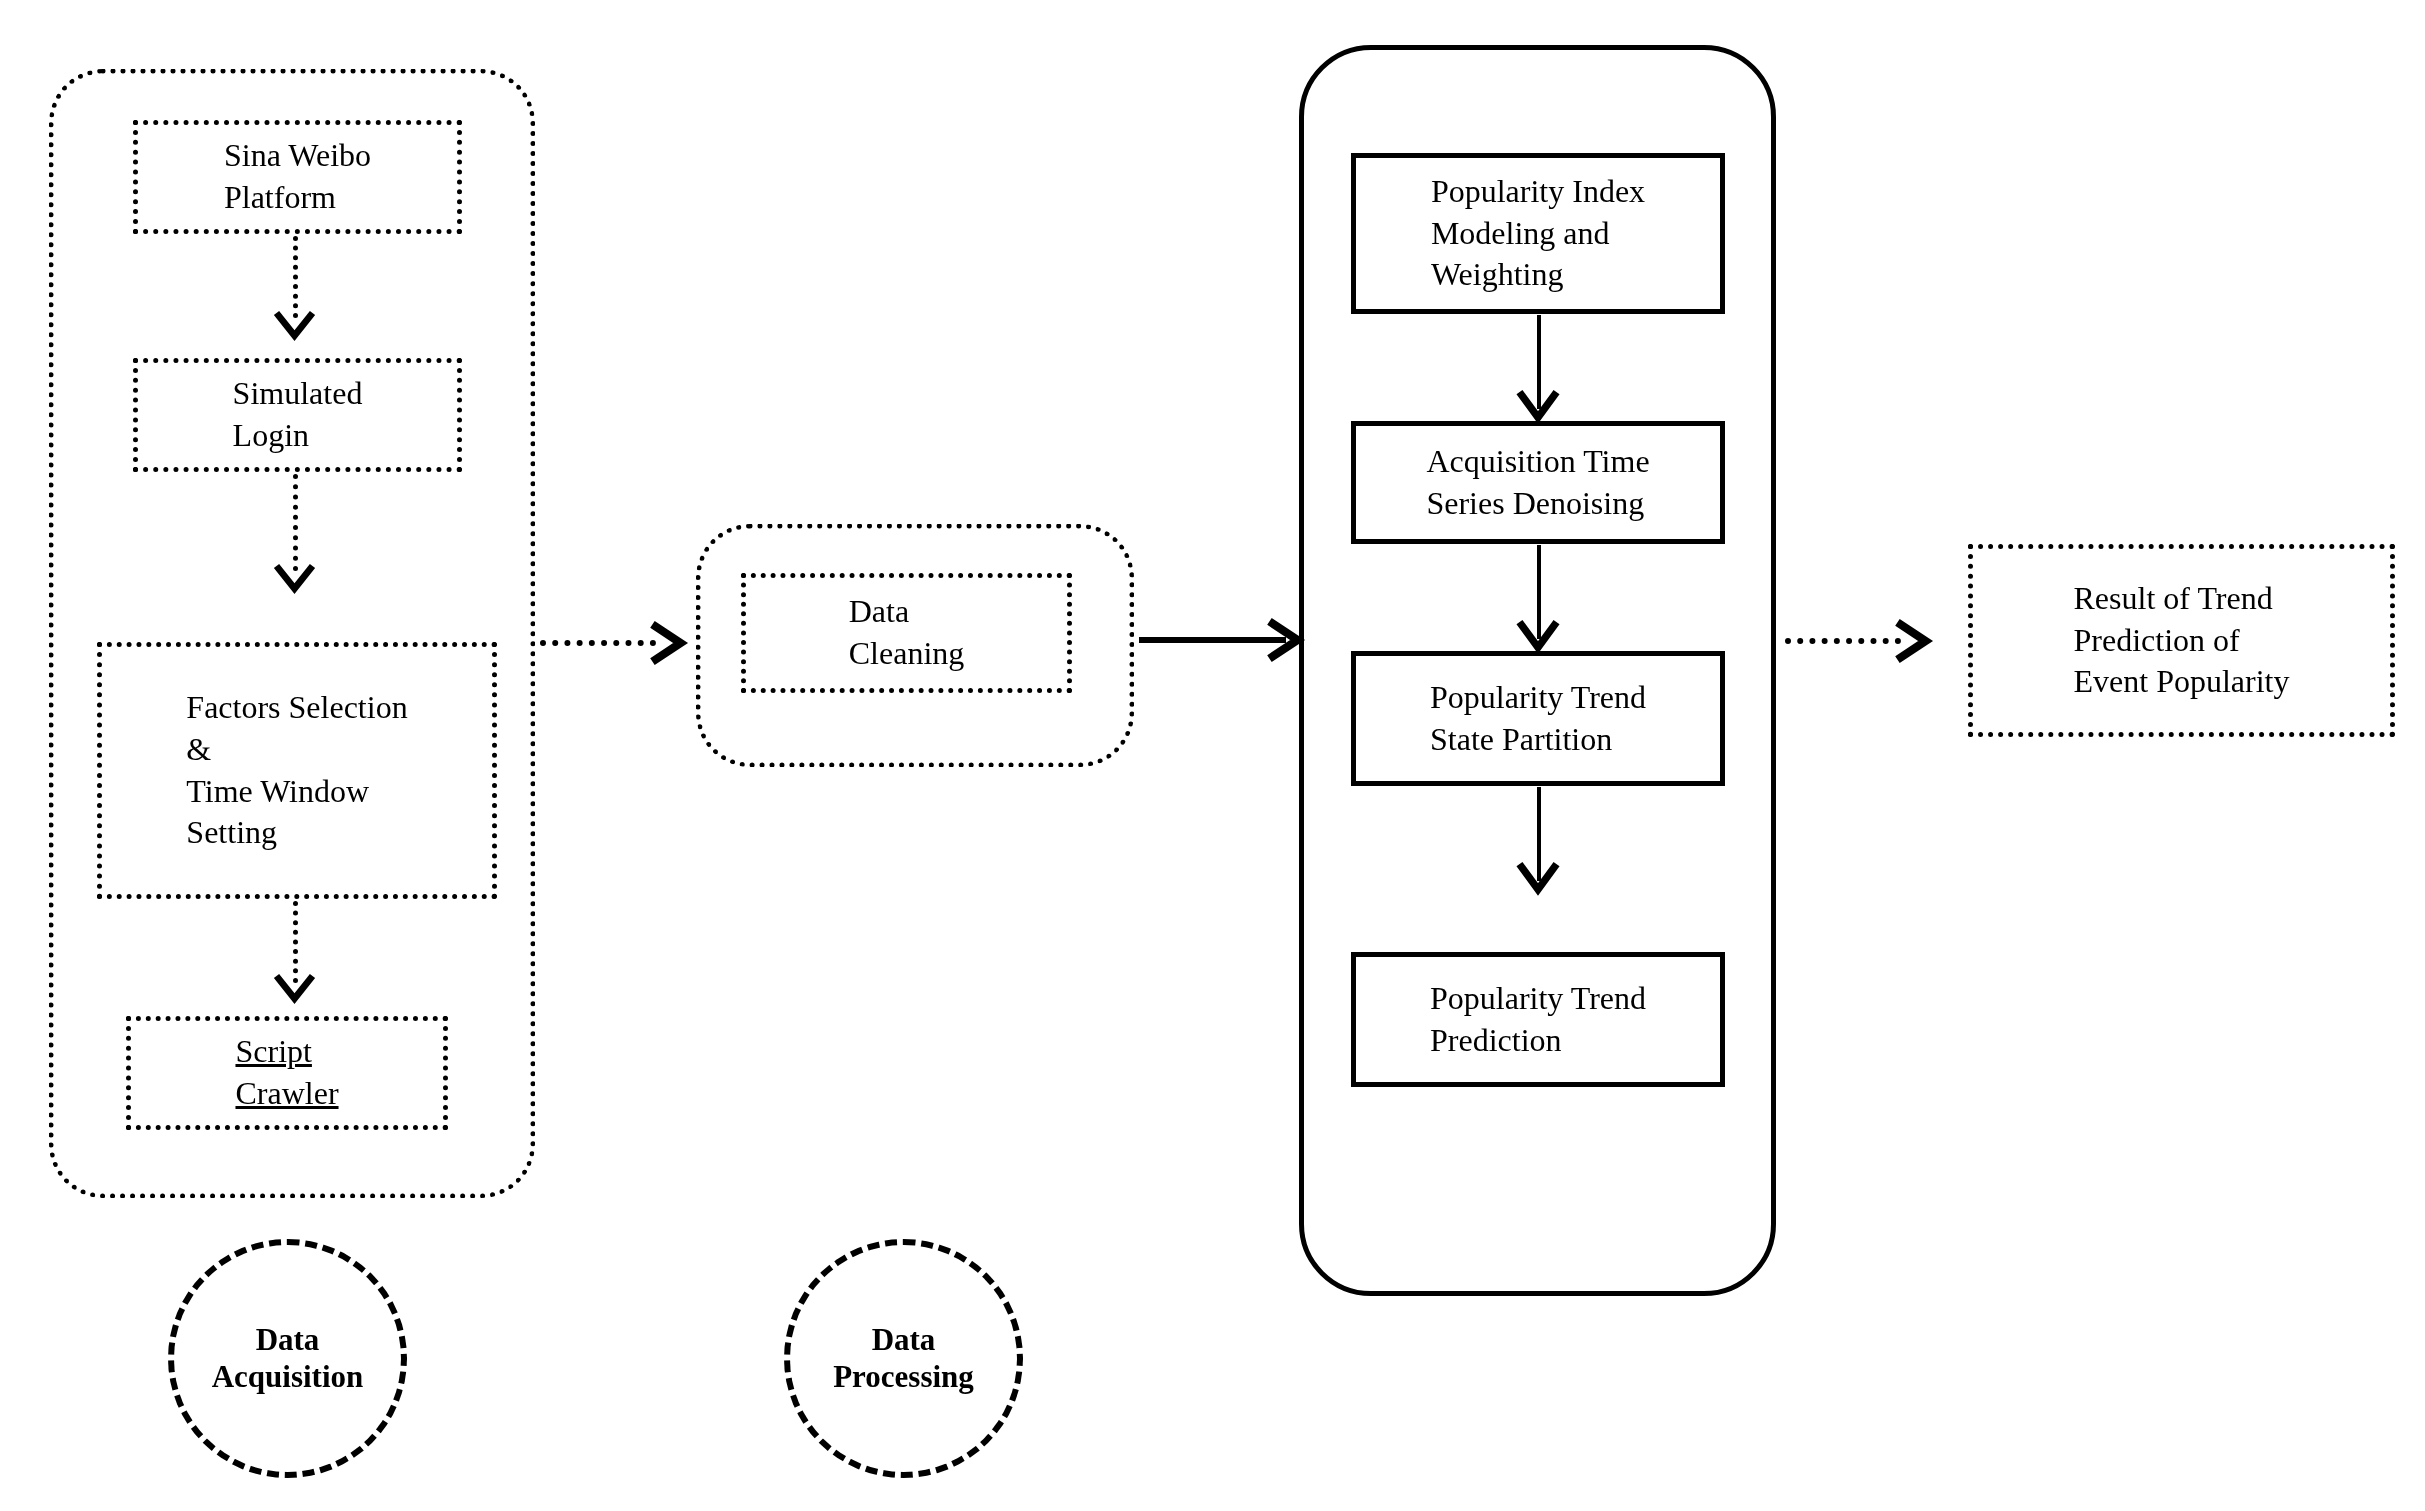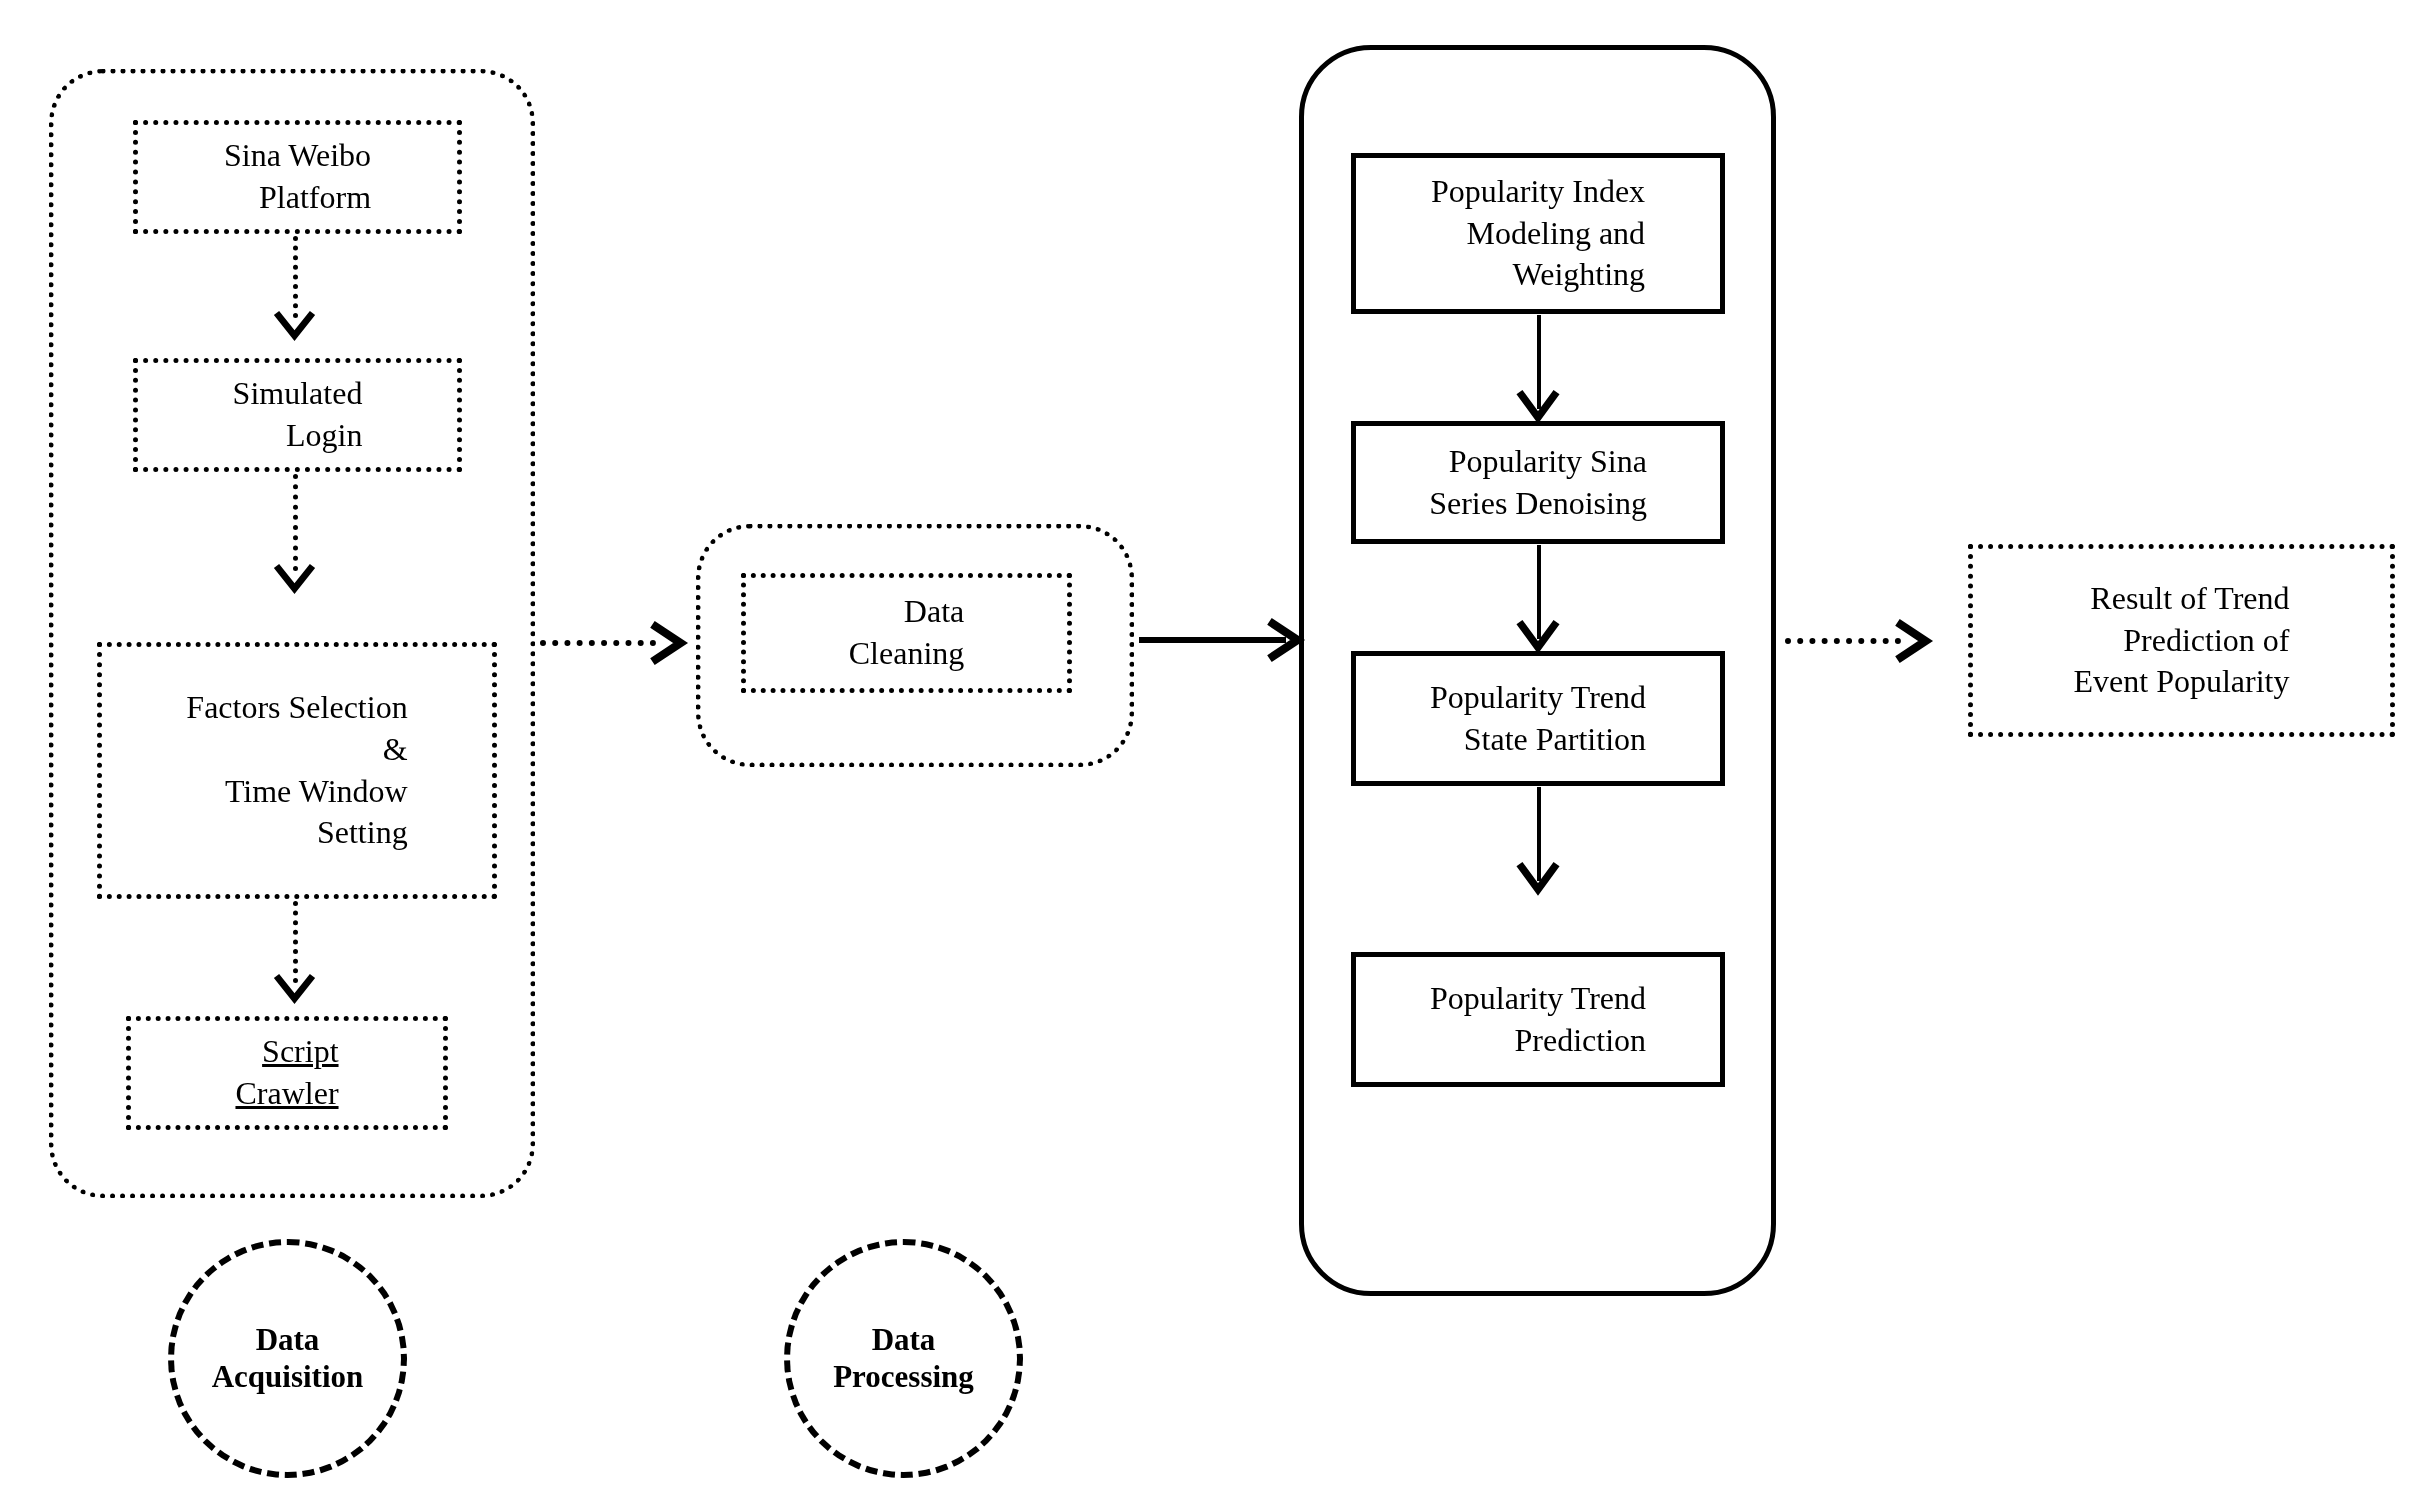--- a/index.html
+++ b/index.html
@@ -2,21 +2,21 @@
 <html style="font-size:12px"><head>
 <meta charset="utf-8">
 <style>
   html,body{margin:0;padding:0;background:#ffffff;}
   body{width:2426px;height:1511px;position:relative;overflow:hidden;
        font-family:"Liberation Serif","DejaVu Serif",serif;color:#000;}
   .stage{position:absolute;left:0;top:0;width:2426px;height:1511px;}
 
   
   .box{position:absolute;box-sizing:border-box;display:flex;align-items:center;
-       justify-content:center;text-align:right;background:transparent;}
+       justify-content:center;text-align:left;background:transparent;}
   .box .txt{display:block;line-height:1.30;white-space:pre-line;}
 
   .dotted{border:5.2px dotted #000;}
   .solid{border:5.2px solid #000;}
 
   
   .group{position:absolute;box-sizing:border-box;background:transparent;}
   .group.dotted{border:5.2px dotted #000;border-radius:54px;}
   .group.solid{border:5.2px solid #000;border-radius:72px;}
 
@@ -115,21 +115,21 @@
 Modeling and
 Weighting</span>
   </div>
 
   <div class="vline-solid" style="left:1537px;top:315px;height:94px;"></div>
   <svg class="ah" style="left:1515px;top:389px;width:46px;height:36px;" viewBox="0 0 62 48">
     <path d="M6 4 L31 38 L56 4" fill="none" stroke="#000" stroke-width="10"></path>
   </svg>
 
   <div class="box solid" style="left:1351px;top:421px;width:374px;height:123px;">
-    <span class="txt f36">Popularity Sina
+    <span class="txt f36">Acquisition Time
 Series Denoising</span>
   </div>
 
   <div class="vline-solid" style="left:1537px;top:545px;height:94px;"></div>
   <svg class="ah" style="left:1515px;top:619px;width:46px;height:36px;" viewBox="0 0 62 48">
     <path d="M6 4 L31 38 L56 4" fill="none" stroke="#000" stroke-width="10"></path>
   </svg>
 
   <div class="box solid" style="left:1351px;top:651px;width:374px;height:135px;">
     <span class="txt f36">Popularity Trend

